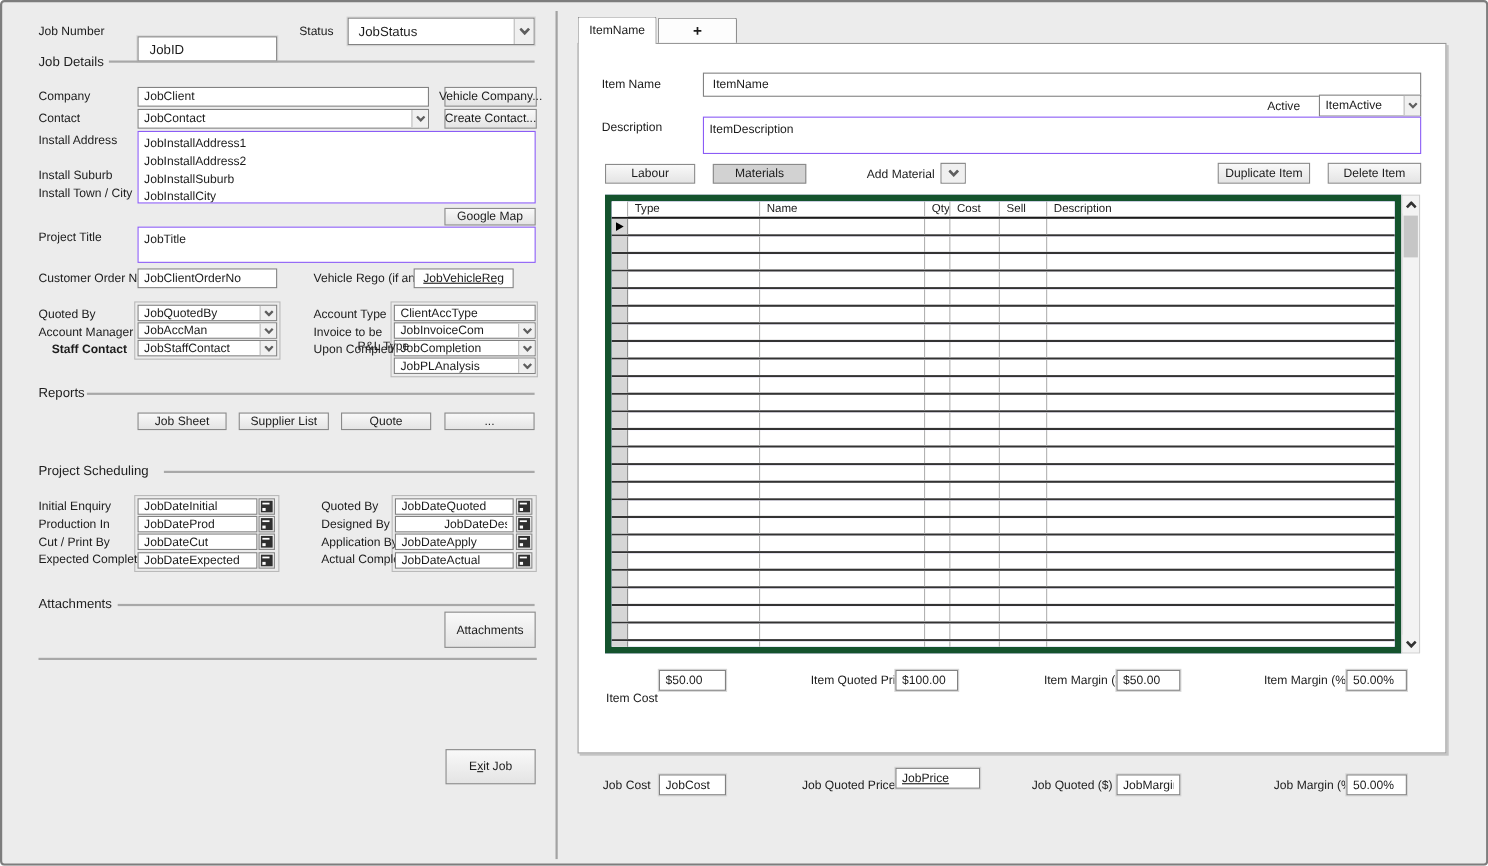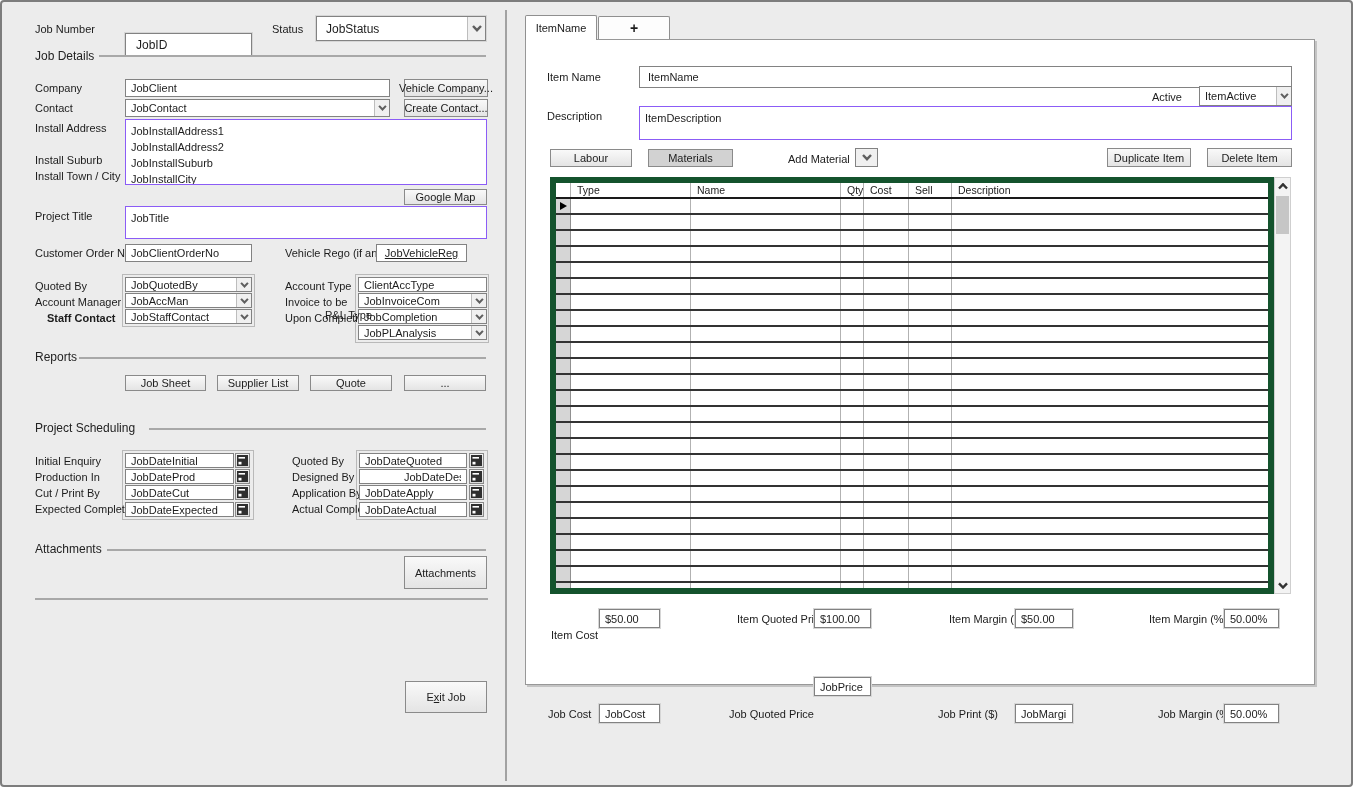--- a/index.html
+++ b/index.html
@@ -592,19 +592,19 @@
   <span class="lbl" style="left:735px; top:611px;">Item Quoted Price</span>
   <input class="txt txt3d" style="left: 812px; top: 607px; width: 57px; height: 19px;" value="$100.00">
   <span class="lbl" style="left:947px; top:611px;">Item Margin ($)</span>
   <input class="txt txt3d" style="left: 1013px; top: 607px; width: 58px; height: 19px;" value="$50.00">
   <span class="lbl" style="left:1147px; top:611px;">Item Margin (%)</span>
   <input class="txt txt3d" style="left: 1222px; top: 607px; width: 55px; height: 19px;" value="50.00%">
 
   <span class="lbl" style="left:546px; top:706px;">Job Cost</span>
   <input class="txt txt3d" style="left: 597px; top: 702px; width: 61px; height: 19px;" value="JobCost">
   <span class="lbl" style="left:727px; top:706px;">Job Quoted Price</span>
-  <input class="txt txt3d" style="left: 812px; top: 675px; width: 57px; height: 19px;" value="JobPrice">
-  <span class="lbl" style="left:936px; top:706px;">Job Print ($)</span>
+  <input class="txt txt3d" style="left: 812px; top: 696px; width: 77px; height: 19px; text-decoration: underline;" value="JobPrice">
+  <span class="lbl" style="left:936px; top:706px;">Job Quoted ($)</span>
   <input class="txt txt3d" style="left: 1013px; top: 702px; width: 58px; height: 19px;" value="JobMargin">
   <span class="lbl" style="left:1156px; top:706px;">Job Margin (%)</span>
   <input class="txt txt3d" style="left: 1222px; top: 702px; width: 55px; height: 19px;" value="50.00%">
 
 </div>
 
 </body></html>

